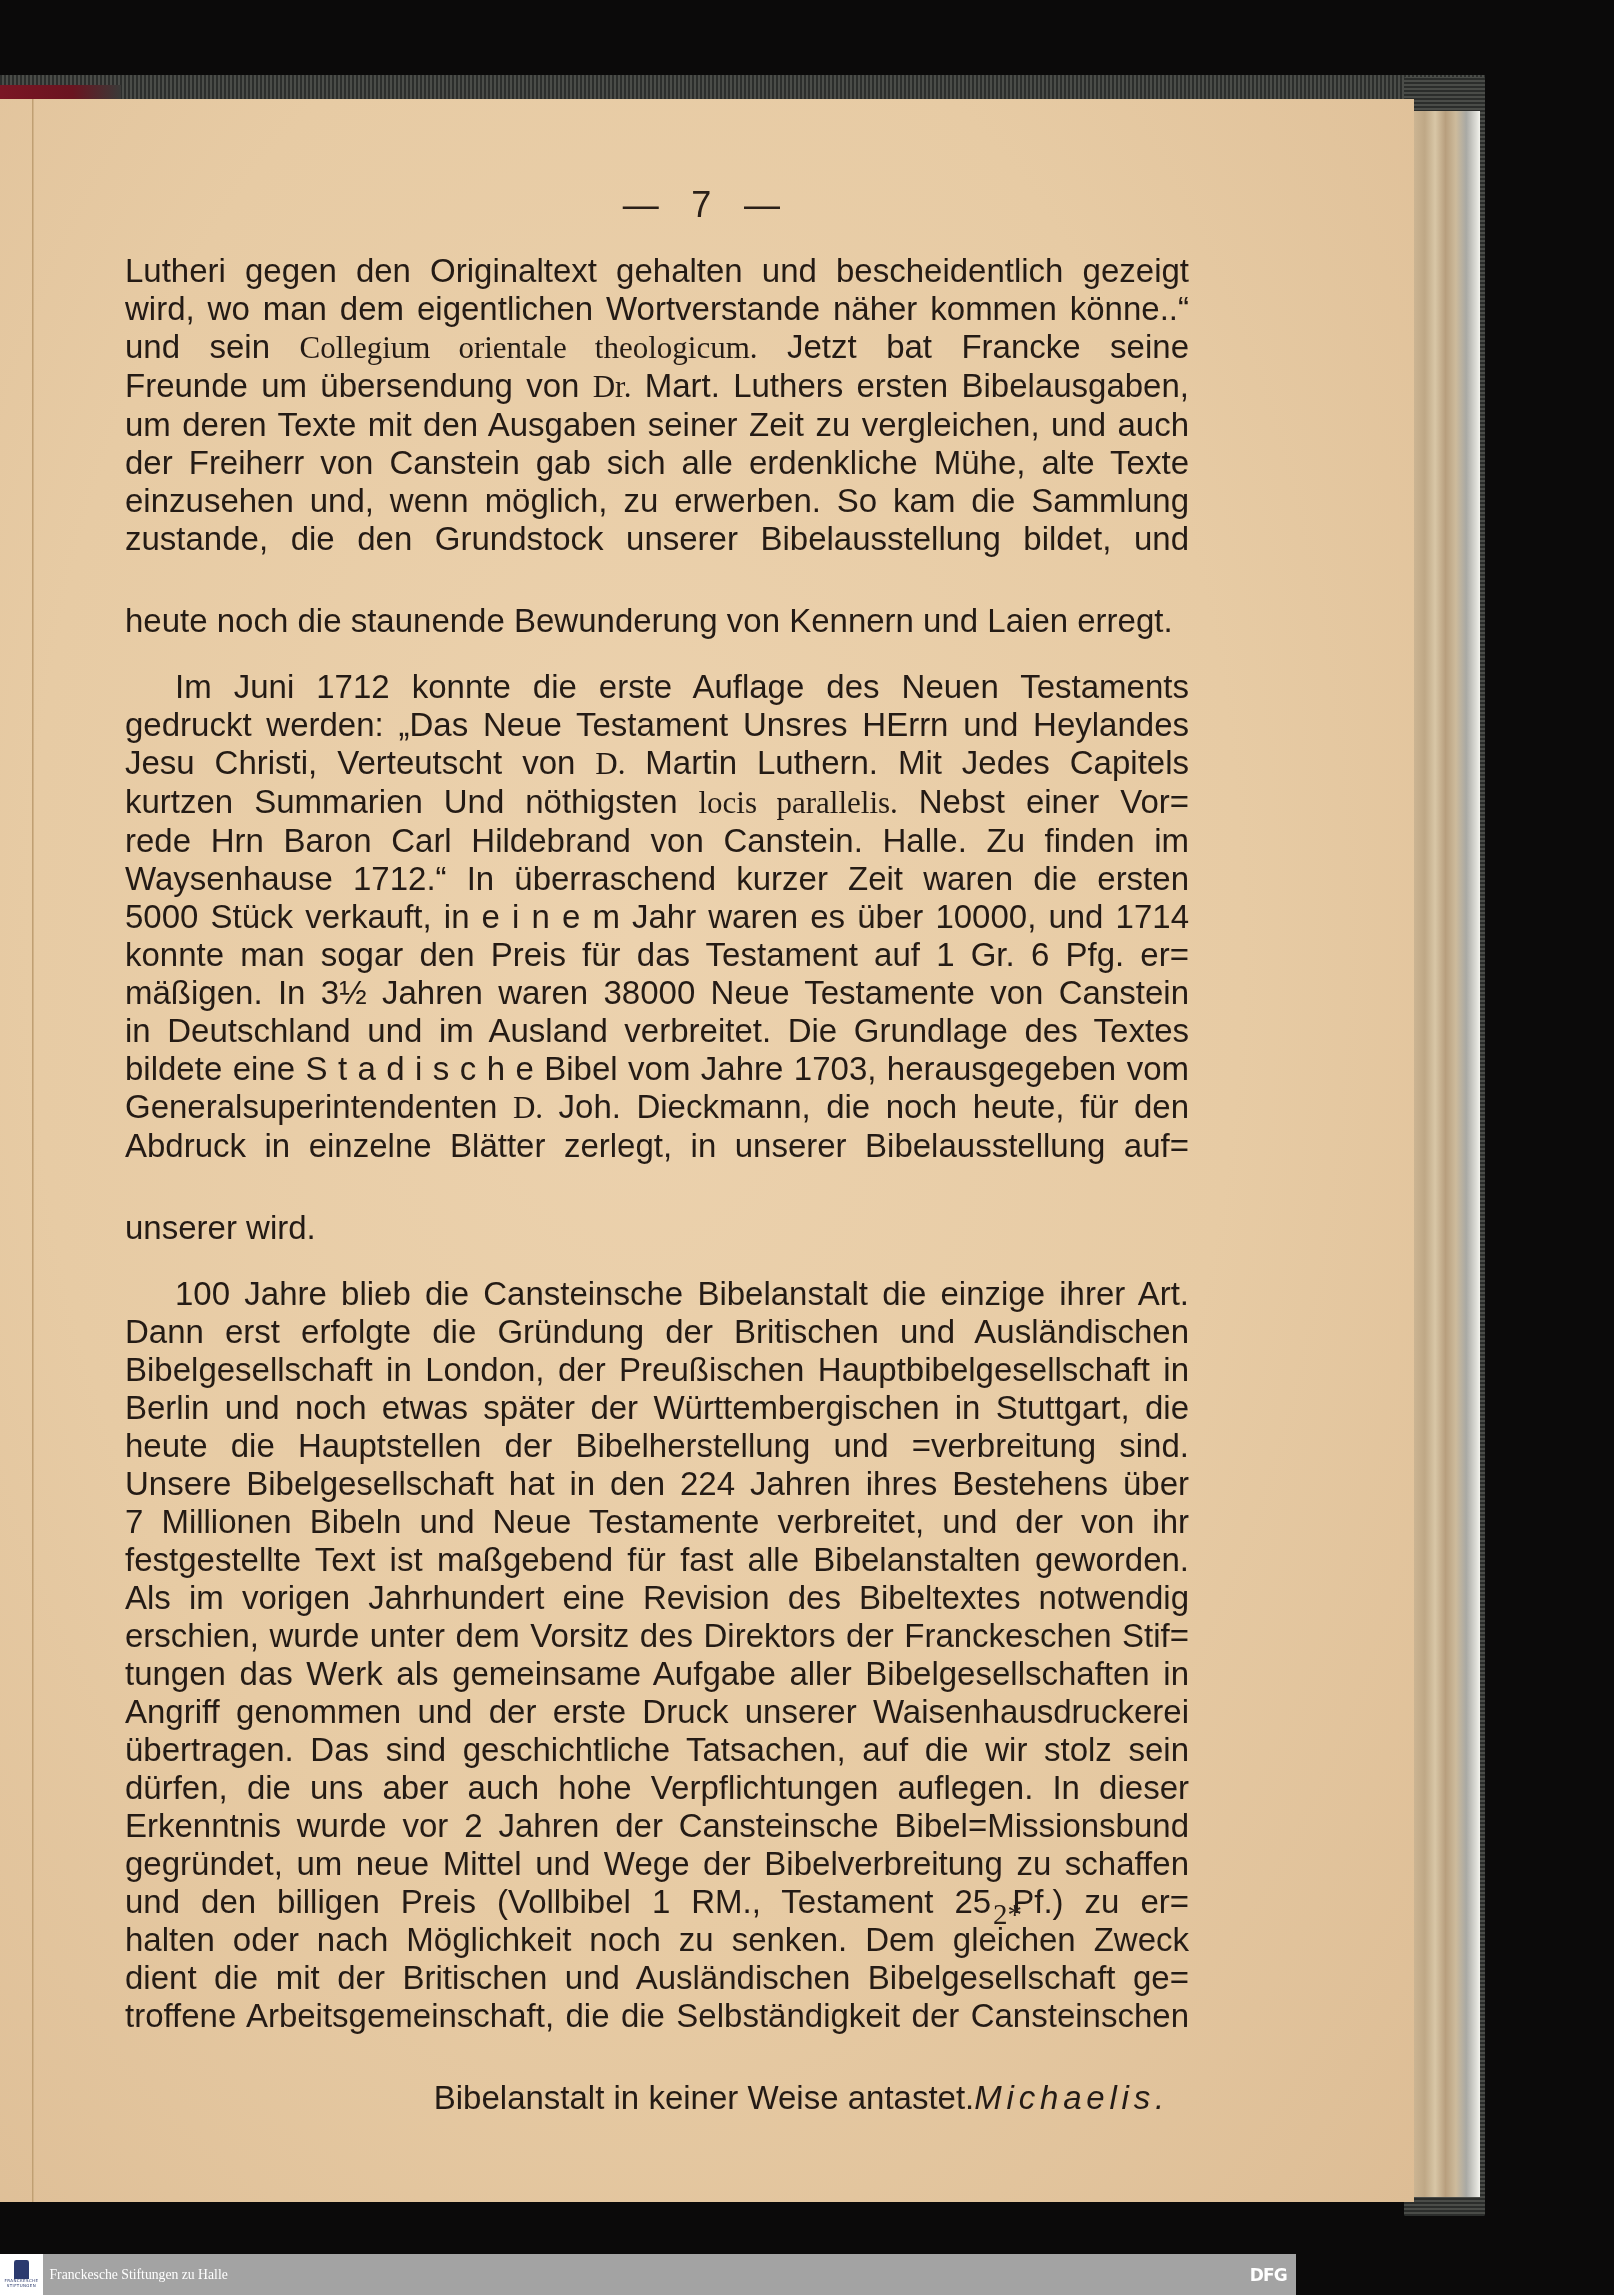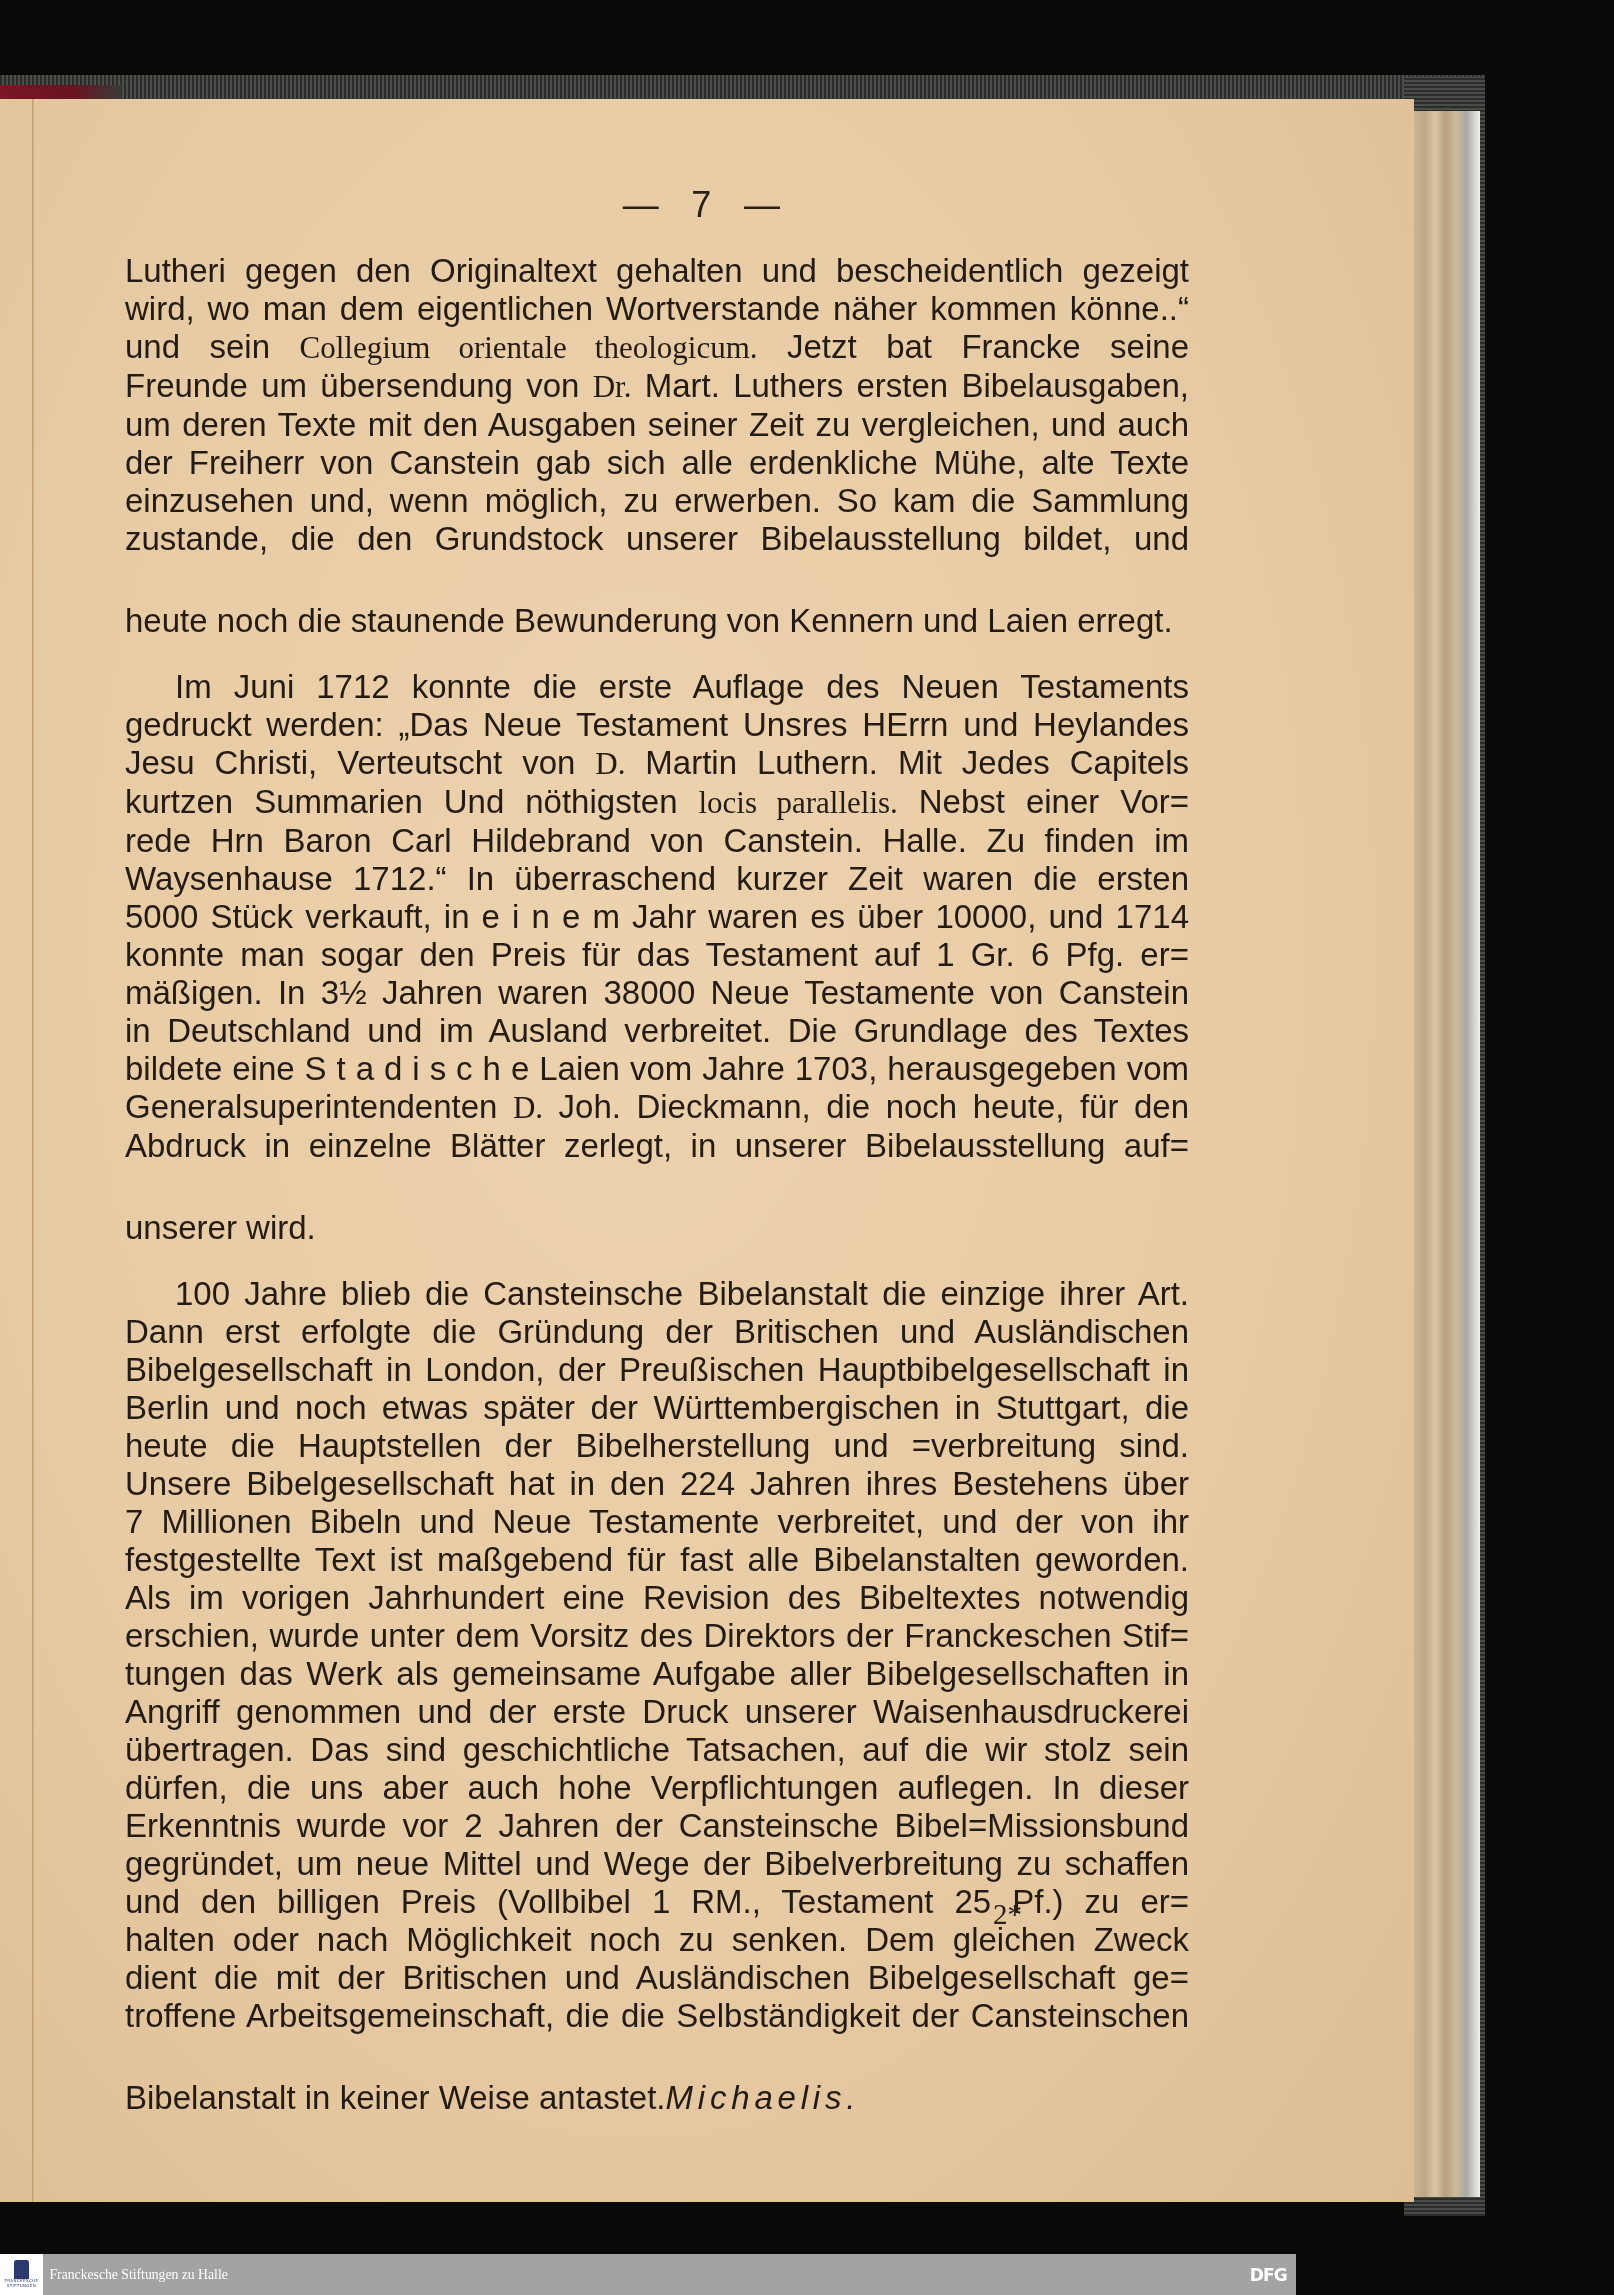--- a/index.html
+++ b/index.html
@@ -42,21 +42,21 @@
     position: absolute; left: 125px; top: 153px; width: 1064px;
     font-family: "Liberation Sans", sans-serif;
     font-size: 33px; line-height: 38px; color: #241b15;
     text-align: justify;
   }
   .line { display: block; white-space: nowrap; text-align-last: justify; text-align: justify; }
   .line.last { text-align-last: left; margin-top: 44px; }
   .line.indent { padding-left: 50px; margin-top: 23px; }
   .para-gap { height: 4.8px; }
   .antiqua { font-family: "Liberation Serif", serif; font-size: 31px; }
-  .signature-line { display: flex; justify-content: flex-start; }
+  .signature-line { display: flex; justify-content: flex-end; }
   .sig { letter-spacing: 4.8px; padding-right: 20px; font-style: italic; }
   .sheet-mark {
     position: absolute; left: 993px; top: 1898px;
     font-family: "Liberation Serif", serif; font-size: 29px; color: #2a2019;
   }
   .footer-bar {
     position: absolute; left: 0; top: 2254px; width: 1296px; height: 41px;
     background: #a3a3a3; display: flex; align-items: center;
   }
   .logo-box {
@@ -101,21 +101,21 @@
         <span class="line indent">Im Juni 1712 konnte die erste Auflage des Neuen Testaments</span>
         <span class="line">gedruckt werden: „Das Neue Testament Unsres HErrn und Heylandes</span>
         <span class="line">Jesu Christi, Verteutscht von <span class="antiqua">D.</span> Martin Luthern. Mit Jedes Capitels</span>
         <span class="line">kurtzen Summarien Und nöthigsten <span class="antiqua">locis parallelis.</span> Nebst einer Vor=</span>
         <span class="line">rede Hrn Baron Carl Hildebrand von Canstein. Halle. Zu finden im</span>
         <span class="line">Waysenhause 1712.“ In überraschend kurzer Zeit waren die ersten</span>
         <span class="line">5000 Stück verkauft, in e i n e m Jahr waren es über 10000, und 1714</span>
         <span class="line">konnte man sogar den Preis für das Testament auf 1 Gr. 6 Pfg. er=</span>
         <span class="line">mäßigen. In 3½ Jahren waren 38000 Neue Testamente von Canstein</span>
         <span class="line">in Deutschland und im Ausland verbreitet. Die Grundlage des Textes</span>
-        <span class="line">bildete eine S t a d i s c h e Laien vom Jahre 1703, herausgegeben vom</span>
+        <span class="line">bildete eine S t a d i s c h e Bibel vom Jahre 1703, herausgegeben vom</span>
         <span class="line">Generalsuperintendenten <span class="antiqua">D.</span> Joh. Dieckmann, die noch heute, für den</span>
         <span class="line">Abdruck in einzelne Blätter zerlegt, in unserer Bibelausstellung auf=</span>
         <span class="line last">unserer wird.</span>
       </div>
       <div class="para-gap"></div>
       <div>
         <span class="line indent">100 Jahre blieb die Cansteinsche Bibelanstalt die einzige ihrer Art.</span>
         <span class="line">Dann erst erfolgte die Gründung der Britischen und Ausländischen</span>
         <span class="line">Bibelgesellschaft in London, der Preußischen Hauptbibelgesellschaft in</span>
         <span class="line">Berlin und noch etwas später der Württembergischen in Stuttgart, die</span>

